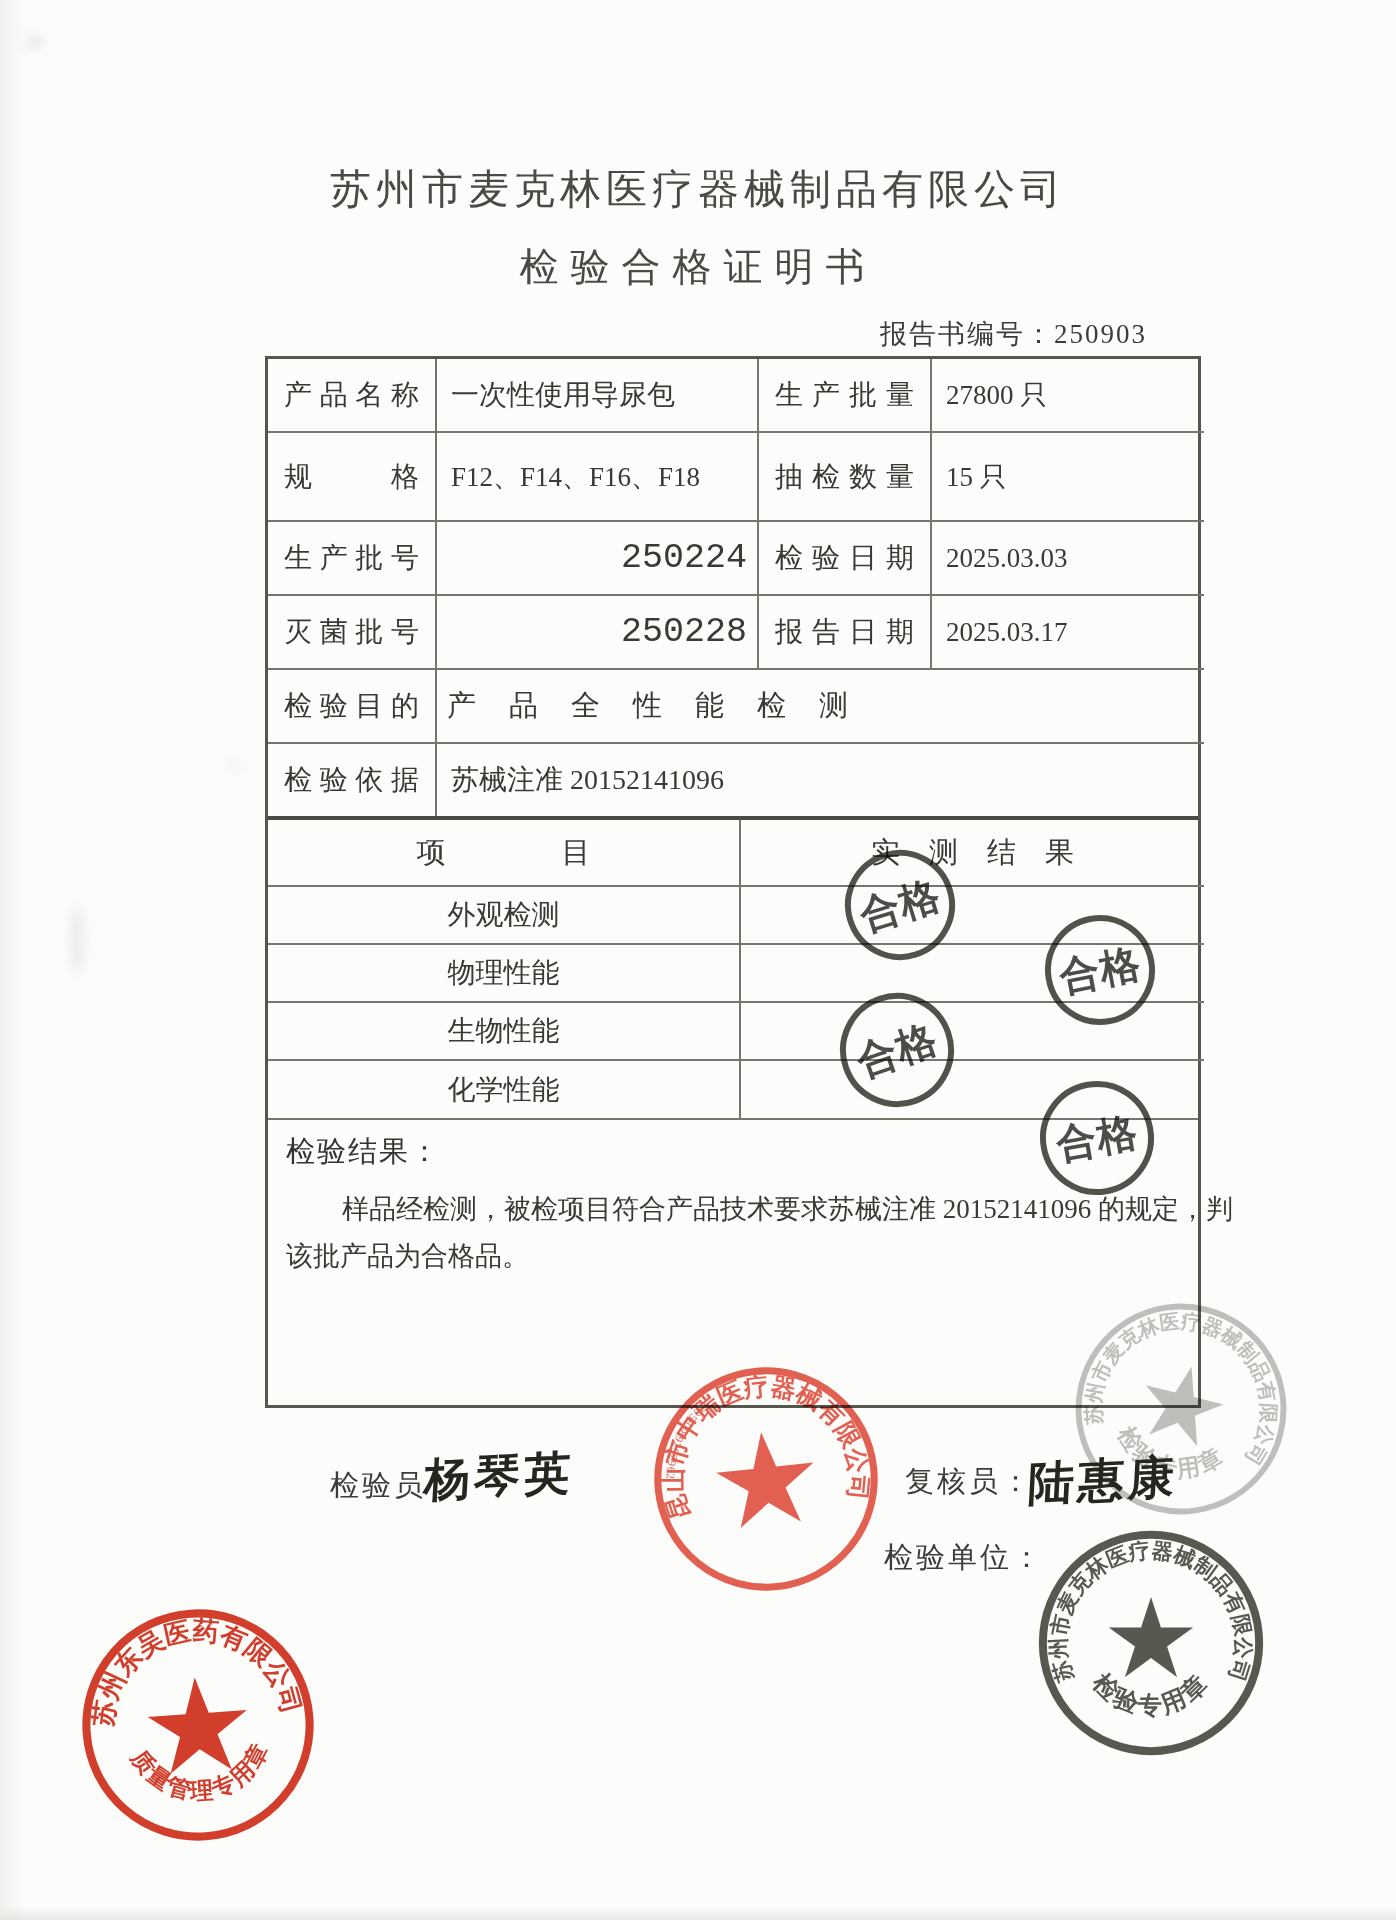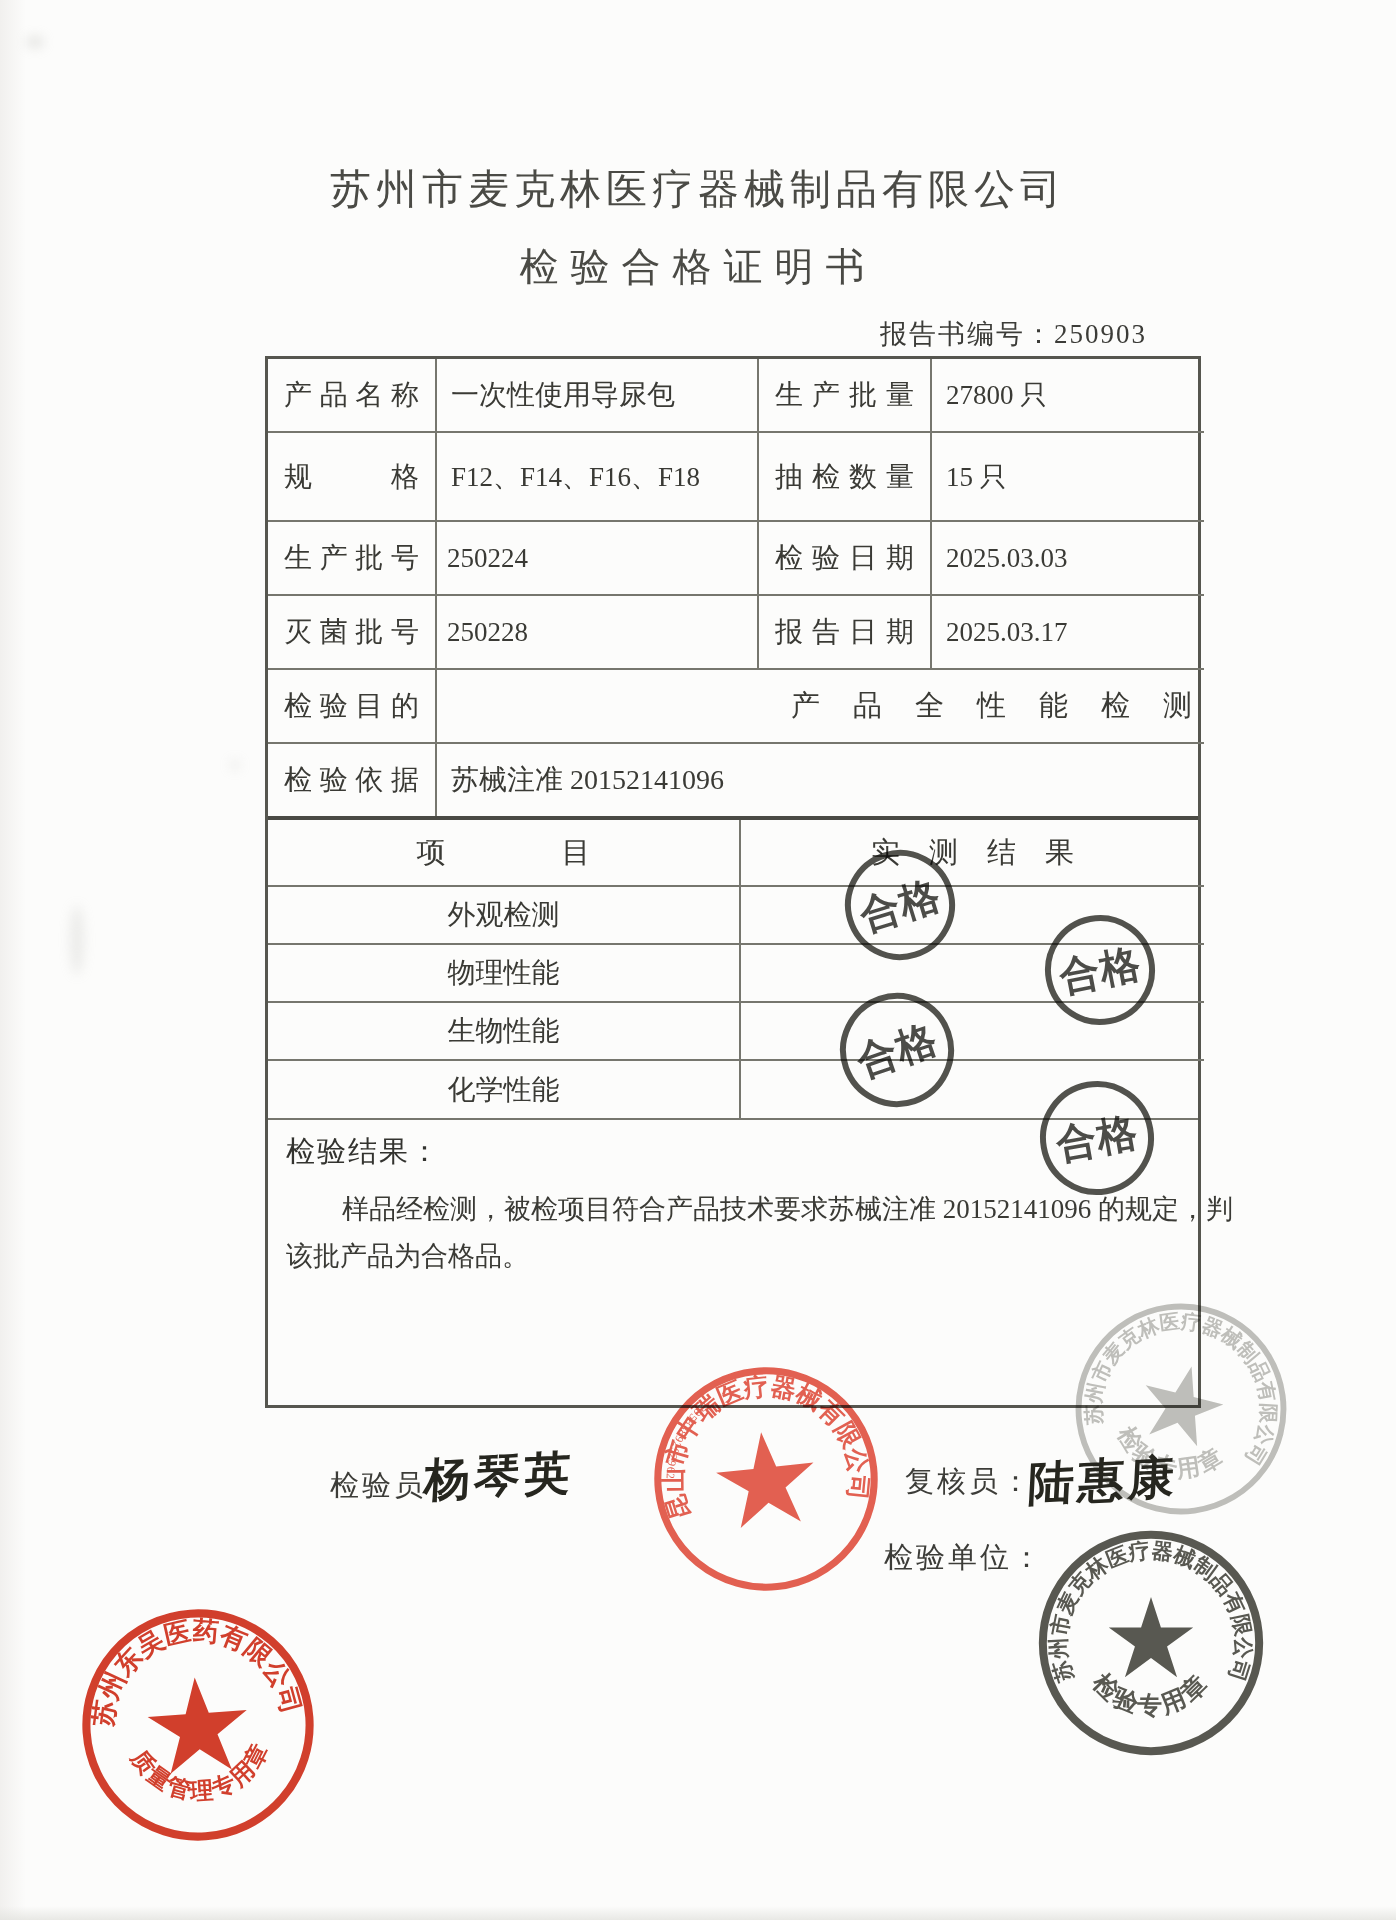--- a/index.html
+++ b/index.html
@@ -20,22 +20,22 @@
   
   .cert{position:absolute;left:265px;top:356px;width:936px;height:1052px;
     border:3px solid #56564f;box-sizing:border-box;background:transparent;}
   table{border-collapse:collapse;border:hidden;width:100%;table-layout:fixed;}
   td{border:2px solid #76766e;box-sizing:border-box;font-size:28px;color:#3a3a35;
      padding:0 10px;vertical-align:middle;}
   .upper-wrap{border-bottom:4px solid #4a4a44;}
   .lbl{text-align:justify;text-align-last:justify;padding:17px 16px;border-radius:30px;}
   .vleft{padding-left:14px;font-family:Liberation Serif, serif;font-size:27px;}
   .vcjk{padding-left:14px;}
-  .vcenter{text-align:left;font-family:Liberation Serif, serif;font-size:27px;}
-  .spread{text-align:right;font-size:29px;letter-spacing:2px;}
+  .vcenter{text-align:right;font-family:Liberation Mono, monospace;font-size:35px;}
+  .spread{text-align:left;font-size:29px;letter-spacing:2px;}
   .items-wrap{}
   .items td{height:58px;text-align:center;}
   .items .hdr td{height:66px;font-size:29px;}
   .conclusion{border-top:2px solid #76766e;height:234px;box-sizing:border-box;
     padding:12px 18px 0 18px;}
   .c-label{font-size:29px;letter-spacing:2px;}
   .c-line{font-size:27px;line-height:47px;white-space:nowrap;color:#3a3a35;}
   .c-line.first{text-indent:56px;margin-top:14px;}
 
   

